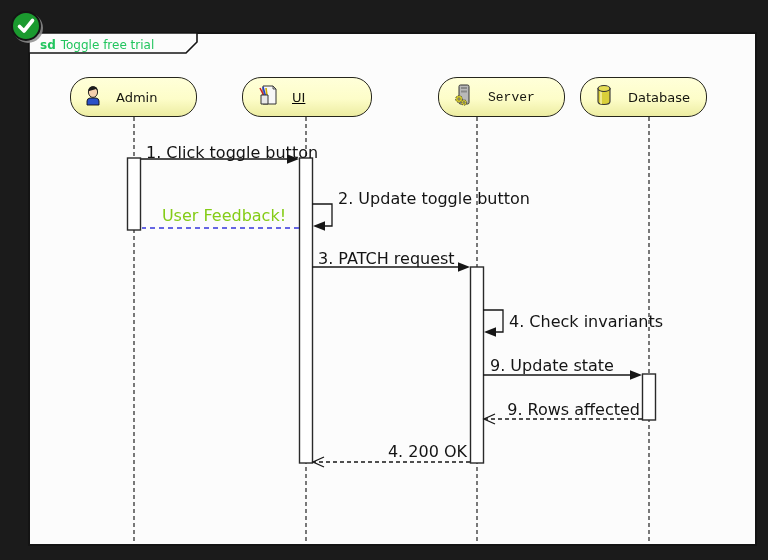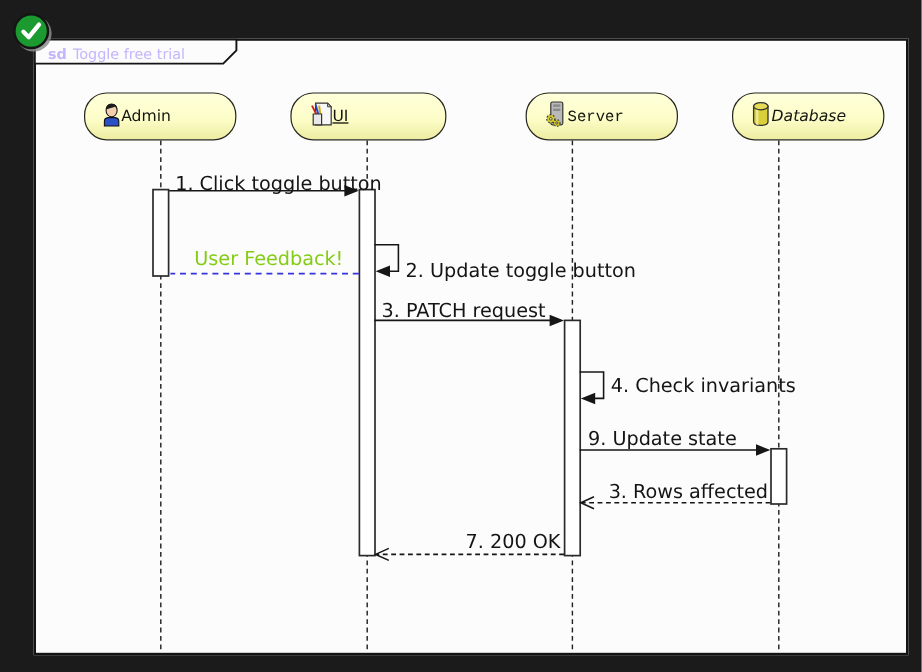--- a/index.html
+++ b/index.html
@@ -10,50 +10,50 @@
     -webkit-font-smoothing:antialiased;
   }
   .page{
     position:absolute;left:28px;top:32px;width:729px;height:514px;
     background:#fcfcfc;border:2px solid #141414;box-sizing:border-box;
   }
   .svg-layer{position:absolute;left:0;top:0;width:768px;height:560px;}
 
   
   .frame-label-text{
-    position:absolute;left:40px;top:38px;font-size:12px;color:#c4b5fd;white-space:nowrap;
+    position:absolute;left:40px;top:38px;font-size:12px;color:#22c55e;white-space:nowrap;
   }
   .frame-label-text .op{font-weight:bold;margin-right:5px;}
 
   
   .badge{
     position:absolute;left:11px;top:11px;width:30px;height:30px;border-radius:50%;
     background:#1b9a2f;border:2px solid #151515;box-sizing:border-box;
     box-shadow:2px 2px 0 rgba(140,140,140,.85);
   }
 
   
   .head{
     position:absolute;top:77px;height:40px;width:127px;box-sizing:border-box;
     background:linear-gradient(#ffffd9 0%,#fdfdc9 55%,#ededa2 100%);
     border:1.6px solid #26261c;border-radius:19px;
-    display:flex;align-items:center;padding-left:14px;
+    display:flex;align-items:center;gap:15px;padding-left:14px;
   }
   .head .hlabel{font-size:13px;color:#15150f;white-space:nowrap;}
   .head-admin{left:70px;}
   .head-ui{left:242px;width:130px;text-decoration:underline;}
   .head-server{left:438px;font-family:Liberation Mono, monospace;}
-  .head-database{left:610px;font-style:italic;}
+  .head-database{left:580px;}
 
   
   .msg{
     position:absolute;font-size:16px;color:#141414;white-space:nowrap;line-height:14px;
   }
   .msg1{left:146px;top:146px;}
-  .msg2{left:338px;top:219px;}
+  .msg2{left:338px;top:192px;}
   .msg-feedback{left:150px;top:209px;width:148px;text-align:center;color:#84cc16;}
   .msg3{left:318px;top:252px;}
   .msg4{left:509px;top:315px;}
   .msg5{left:490px;top:359px;}
   .msg6{left:480px;top:403px;width:160px;text-align:right;}
   .msg7{left:347px;top:445px;width:120px;text-align:right;}
 </style>
 </head>
 <body>
 
@@ -158,20 +158,20 @@
   </span>
   <span class="hlabel">Database</span>
 </div>
 
 <div class="msg msg1">1. Click toggle button</div>
 <div class="msg msg2">2. Update toggle button</div>
 <div class="msg msg-feedback">User Feedback!</div>
 <div class="msg msg3">3. PATCH request</div>
 <div class="msg msg4">4. Check invariants</div>
 <div class="msg msg5">9. Update state</div>
-<div class="msg msg6">3. Rows affected</div>
-<div class="msg msg7">7. 200 OK</div>
+<div class="msg msg6">9. Rows affected</div>
+<div class="msg msg7">4. 200 OK</div>
 
 <div class="badge">
   <svg width="26" height="26" viewBox="0 0 26 26" style="position:absolute;left:0;top:0;">
     <polyline points="6.5,13.5 11,18 19.5,7.5" fill="none" stroke="#ffffff" stroke-width="3.6" stroke-linecap="round" stroke-linejoin="round"></polyline>
   </svg>
 </div>
 
 </body></html>

